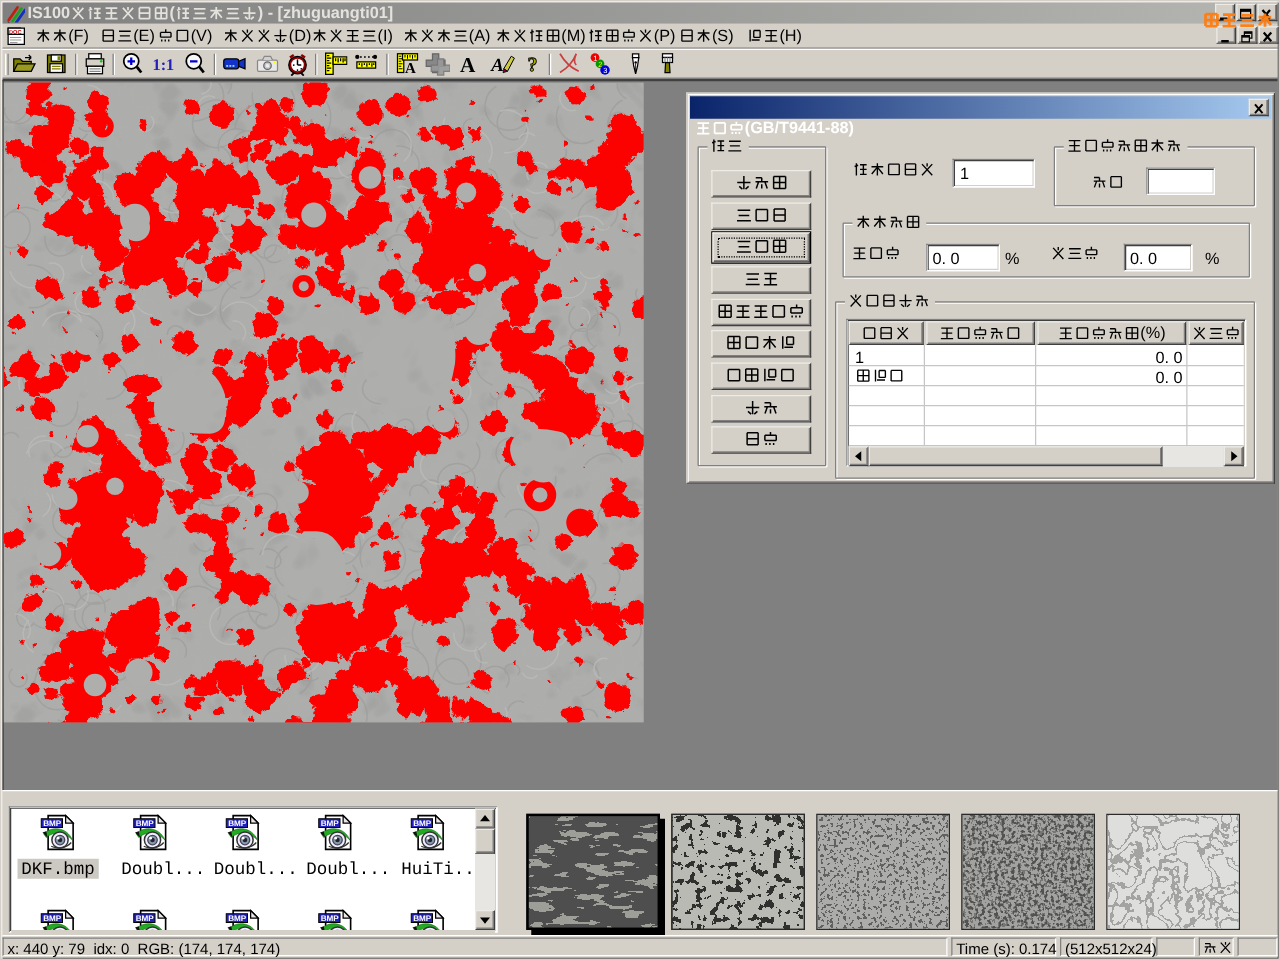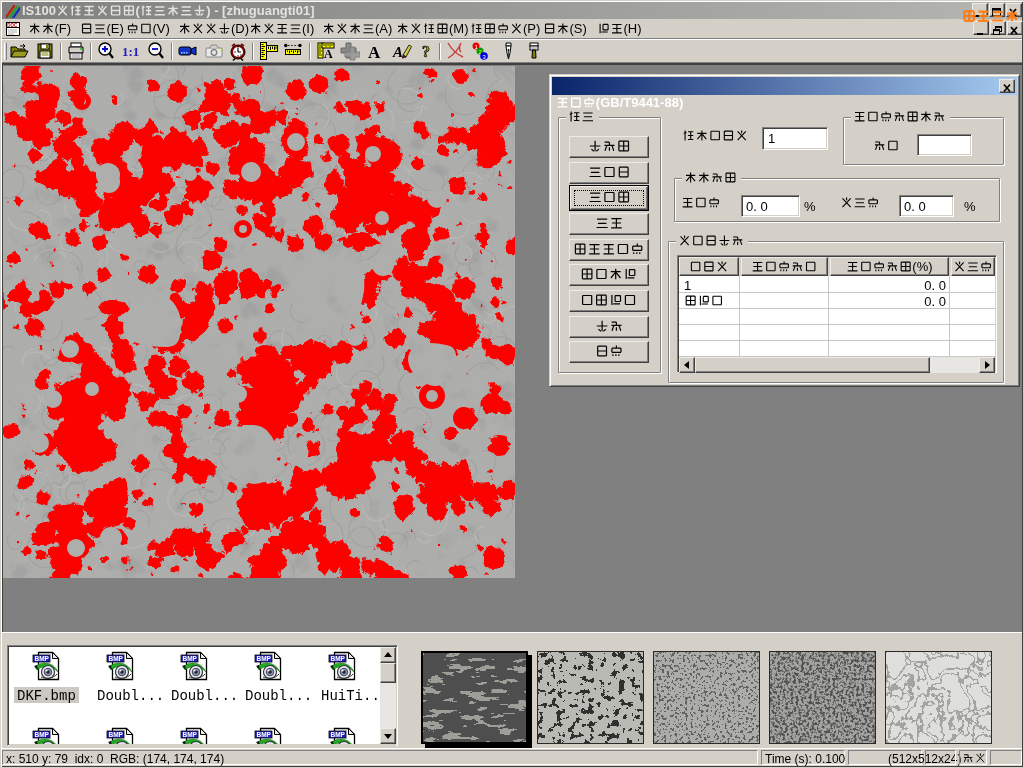--- a/index.html
+++ b/index.html
@@ -1971,25 +1971,25 @@
 <div class="abs" style="left:769px;top:651px;width:107px;height:93px;border:1px solid #2a2a2a;background:#a2a2a0;overflow:hidden"><svg width="105" height="91">
       <rect width="105" height="91" fill="#a2a2a0"></rect>
       <rect width="105" height="91" filter="url(#t4)"></rect>
     </svg></div>
 <div class="abs" style="left:885px;top:651px;width:107px;height:93px;border:1px solid #2a2a2a;background:#dededc;overflow:hidden"><svg width="105" height="91">
       <rect width="105" height="91" fill="#dededc"></rect>
       <rect width="105" height="91" filter="url(#t5)"></rect>
     </svg></div>
 <div class="abs" style="left:2px;top:748px;width:1020px;height:18px;background:#d4d0c8;border-top:1px solid #fff"></div>
 <div class="abs" style="left:2px;top:750px;width:756px;height:15px;border:1px solid;border-color:#808080 #fff #fff #808080"></div>
-<div class="abs" style="left:6px;top:752px;font-size:12px;white-space:pre">x: 510 y: 79  idx: 0  RGB: (174, 174, 174)</div>
+<div class="abs" style="left:6px;top:752px;font-size:12px;white-space:pre">x: 440 y: 79  idx: 0  RGB: (174, 174, 174)</div>
 <div class="abs" style="left:761px;top:750px;width:84px;height:15px;border:1px solid;border-color:#808080 #fff #fff #808080"></div>
-<div class="abs" style="left:765px;top:752px;font-size:12px;white-space:pre">Time (s): 0.100</div>
+<div class="abs" style="left:765px;top:752px;font-size:12px;white-space:pre">Time (s): 0.174</div>
 <div class="abs" style="left:848px;top:750px;width:74px;height:15px;border:1px solid;border-color:#808080 #fff #fff #808080"></div>
-<div class="abs" style="left:888px;top:752px;font-size:12px;white-space:pre">(512x512x24)</div>
+<div class="abs" style="left:852px;top:752px;font-size:12px;white-space:pre">(512x512x24)</div>
 <div class="abs" style="left:925px;top:750px;width:31px;height:15px;border:1px solid;border-color:#808080 #fff #fff #808080"></div>
 <div class="abs" style="left:959px;top:750px;width:28px;height:15px;border:1px solid;border-color:#808080 #fff #fff #808080"></div>
 <div style="position:absolute;left:962px;top:752px"><svg width="26" height="15" style="overflow:visible">
       <g fill="#000" stroke="none" font-family="Liberation Sans, sans-serif">
         <g stroke="#000" fill="none">
           <path d="M2.0 2.8L6.1 2.8M6.1 2.8L6.1 5.5M1.8 5.5L10.4 5.5M4.0 5.5L2.3 10.1M8.3 5.5L9.9 10.1M6.1 7.1L6.1 10.1" stroke-width="1.0"></path>
           <path d="M14.6 2.1L22.1 10.3M22.1 2.1L14.6 10.3M18.4 1.5L18.4 3.8" stroke-width="1.0"></path>
         </g>
       </g>
     </svg></div>

